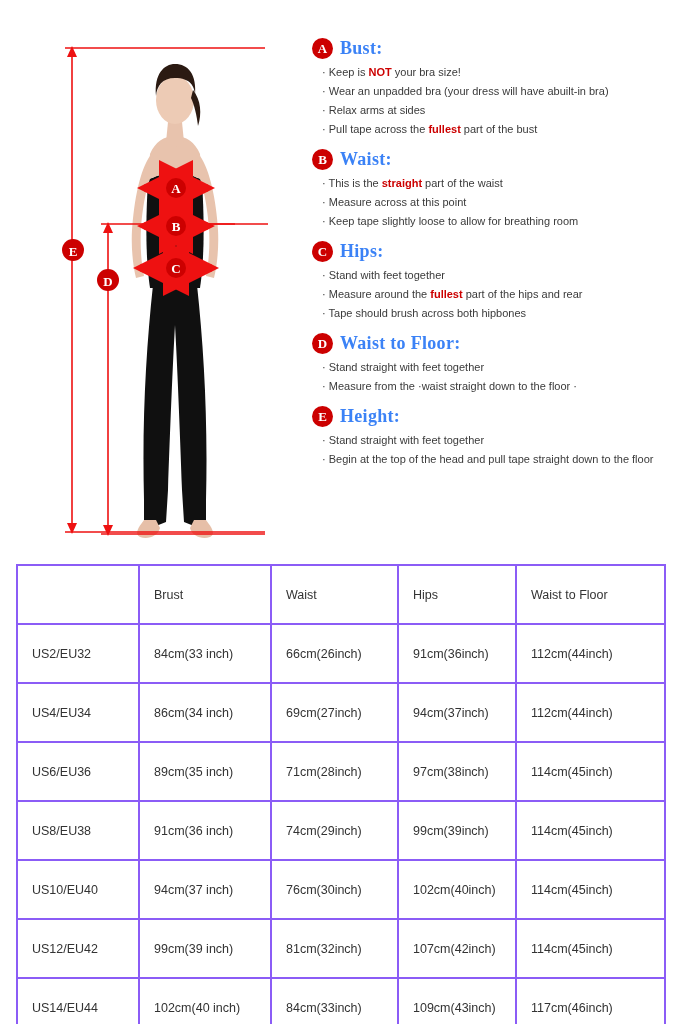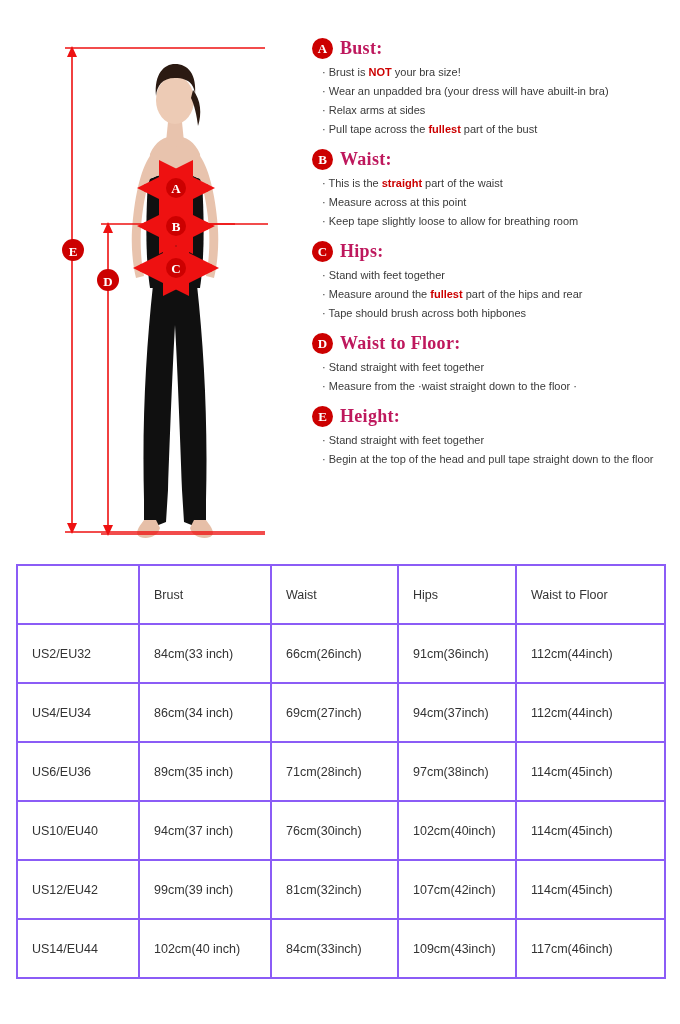--- a/index.html
+++ b/index.html
@@ -64,21 +64,21 @@
     font-size: 13px;
     font-weight: bold;
     display: flex;
     align-items: center;
     justify-content: center;
     margin-right: 7px;
     flex: 0 0 auto;
     font-family: "Liberation Serif", serif;
   }
   .sec-title {
-    color: #be185d;
+    color: #3b82f6;
     font-size: 18px;
     font-family: "Liberation Serif", serif;
     font-weight: bold;
     letter-spacing: .3px;
   }
   .bullets {
     margin: 0;
     padding: 0 0 0 10px;
     list-style: none;
   }
@@ -222,21 +222,21 @@
     </div>
 
     <div class="instructions">
 
       <div class="sec">
         <div class="sec-head">
           <span class="badge">A</span>
           <span class="sec-title">Bust:</span>
         </div>
         <ul class="bullets">
-          <li><span>Brust is </span><span class="hl">NOT</span><span> your bra size!</span></li>
+          <li><span>Keep is </span><span class="hl">NOT</span><span> your bra size!</span></li>
           <li><span>Wear an unpadded bra (your dress will have abuilt-in bra)</span></li>
           <li><span>Relax arms at sides</span></li>
           <li><span>Pull tape across the </span><span class="hl">fullest</span><span> part of the bust</span></li>
         </ul>
       </div>
 
       <div class="sec">
         <div class="sec-head">
           <span class="badge">B</span>
           <span class="sec-title">Waist:</span>
@@ -318,20 +318,27 @@
         <td>112cm(44inch)</td>
       </tr>
       <tr>
         <td>US6/EU36</td>
         <td>89cm(35 inch)</td>
         <td>71cm(28inch)</td>
         <td>97cm(38inch)</td>
         <td>114cm(45inch)</td>
       </tr>
       <tr>
+        <td>US8/EU38</td>
+        <td>91cm(36 inch)</td>
+        <td>74cm(29inch)</td>
+        <td>99cm(39inch)</td>
+        <td>114cm(45inch)</td>
+      </tr>
+      <tr>
         <td>US10/EU40</td>
         <td>94cm(37 inch)</td>
         <td>76cm(30inch)</td>
         <td>102cm(40inch)</td>
         <td>114cm(45inch)</td>
       </tr>
       <tr>
         <td>US12/EU42</td>
         <td>99cm(39 inch)</td>
         <td>81cm(32inch)</td>

